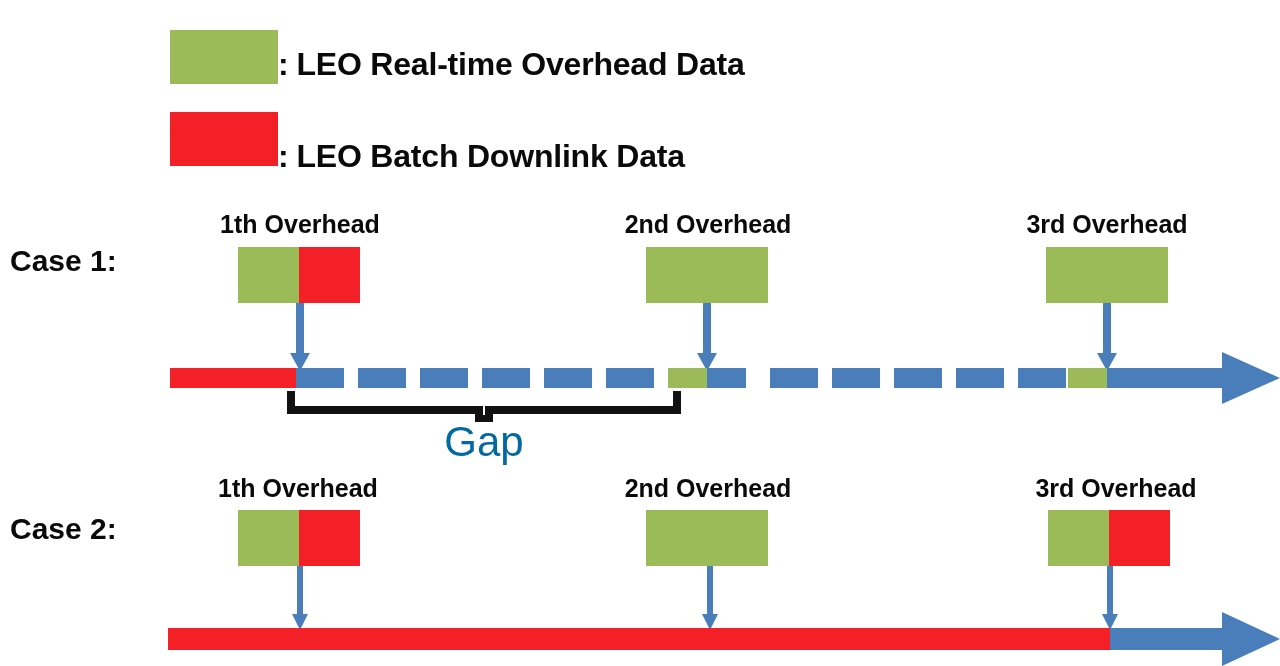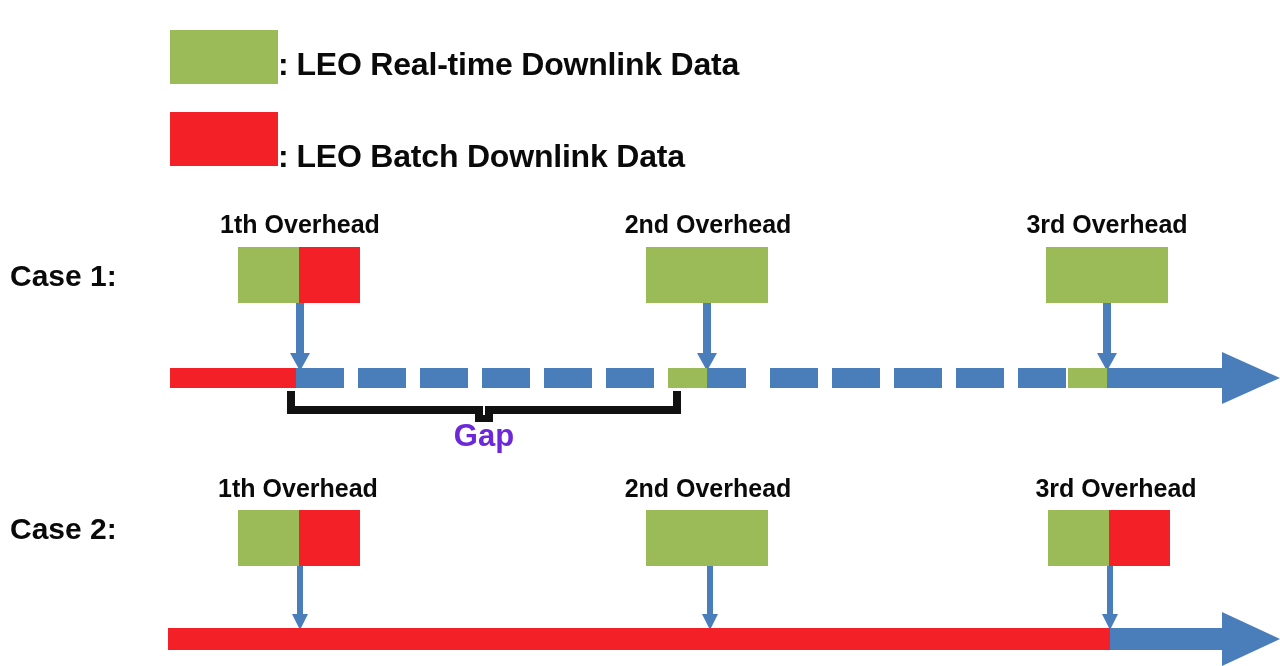--- a/index.html
+++ b/index.html
@@ -71,49 +71,49 @@
   
   .timeline { position: absolute; }
   .tl-seg { position: absolute; }
   .tl-green { background: #9BBB59; }
   .tl-red   { background: #F42028; }
   .tl-blue  { background: #4A7EBB; }
 
   
   .gap-label {
     position: absolute;
-    font-size: 31px;
-    font-weight: bold;
-    color: #6d28d9;
+    font-size: 42px;
+    font-weight: normal;
+    color: #0369a1;
     white-space: nowrap;
     text-align: center;
   }
 </style>
 </head>
 <body>
 
 <div id="canvas">
 
   <div>
 
     <div class="legend-swatch green" style="left:170px; top:30px;"></div>
     <div class="legend-text" style="left:278px; top:46px;">
-      <span>:</span><span style="display:inline-block;width:8px"></span><span>LEO Real-time Downlink Data</span>
+      <span>:</span><span style="display:inline-block;width:8px"></span><span>LEO Real-time Overhead Data</span>
     </div>
 
     <div class="legend-swatch red" style="left:170px; top:112px;"></div>
     <div class="legend-text" style="left:278px; top:128px;margin-top:10px;">
       <span>:</span><span style="display:inline-block;width:8px"></span><span>LEO Batch Downlink Data</span>
     </div>
 
   </div>
 
   <div>
 
-    <div class="case-label" style="left:10px; top:244px;margin-top:15px;">Case 1:</div>
+    <div class="case-label" style="left:10px; top:244px;">Case 1:</div>
 
     <div class="overhead-title" style="left:180px; top:210px; width:240px;">1th Overhead</div>
     <div class="overhead-title" style="left:588px; top:210px; width:240px;">2nd Overhead</div>
     <div class="overhead-title" style="left:987px; top:210px; width:240px;">3rd Overhead</div>
 
     <div class="overhead-box" style="left:238px; top:247px; width:122px;">
       <div class="seg-green" style="width:50%;"></div>
       <div class="seg-red" style="width:50%;"></div>
     </div>
 

